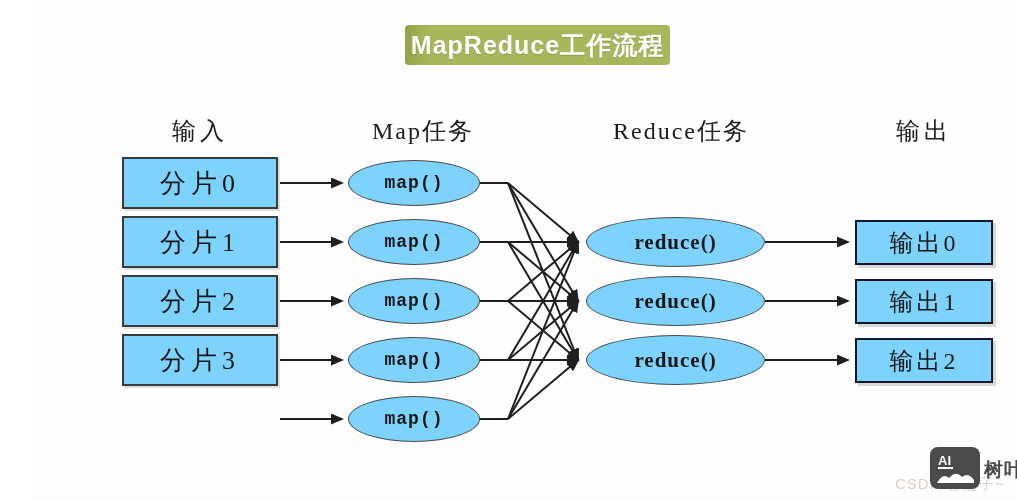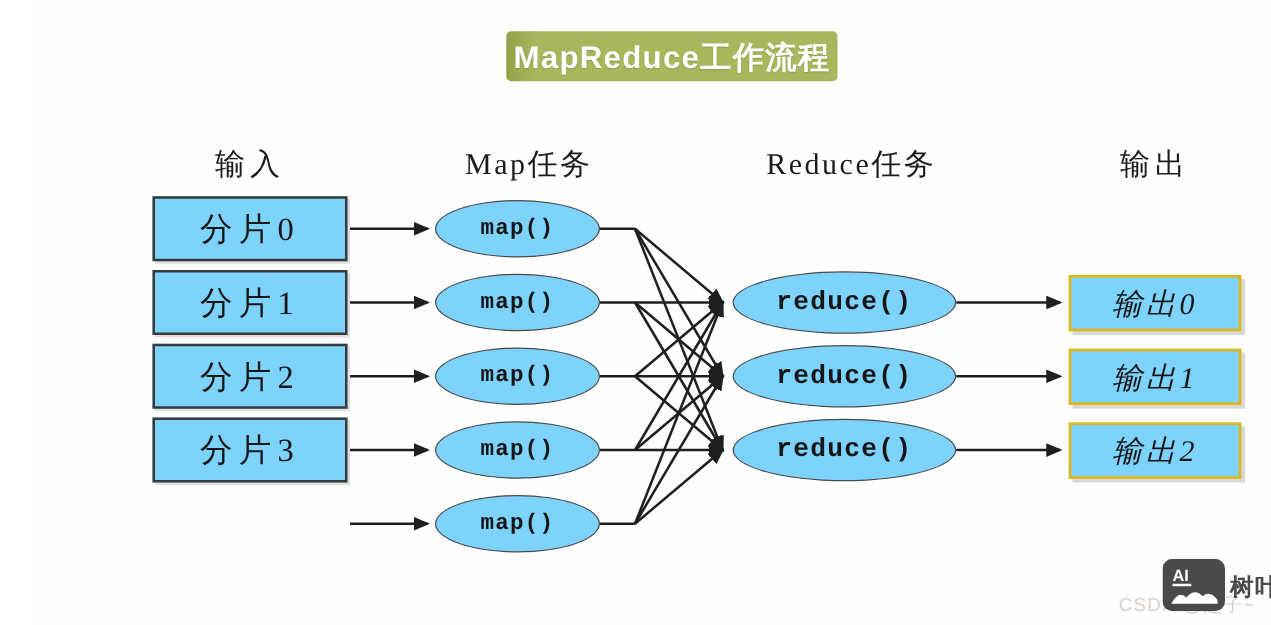--- a/index.html
+++ b/index.html
@@ -46,29 +46,28 @@
   }
   .map-oval{
     left:320px;width:132px;height:46px;
     border:1.6px solid #4a4a4a;border-radius:50%;
     font-family:"Liberation Mono", monospace;
     font-size:18px;font-weight:bold;letter-spacing:1px;
   }
   .red-oval{
     left:558px;width:179px;height:50px;
     border:1.6px solid #4a4a4a;border-radius:50%;
-    font-family:Liberation Mono, monospace;
+    font-family:Liberation Serif, serif;
     font-size:21px;font-weight:bold;letter-spacing:1px;
   }
   .out-box{
     left:827px;width:138px;height:45px;
-    border:2px solid #eab308;
+    border:2px solid #0f172a;
     font-size:24px;letter-spacing:3px;
     box-shadow:3px 3px 0 rgba(0,0,0,0.15);
-    font-style:italic;
   }
   .wires{position:absolute;left:0;top:0;pointer-events:none;}
   .watermark{position:absolute;right:0;bottom:0;width:135px;height:55px;}
   .wm-byline{
     position:absolute;left:-15px;top:30px;width:150px;
     font-family:"Liberation Sans", sans-serif;
     font-size:15px;letter-spacing:1px;
     color:#d8d0c6;white-space:nowrap;z-index:1;
   }
   .wm-logo{position:absolute;left:20px;top:2px;z-index:2;}

